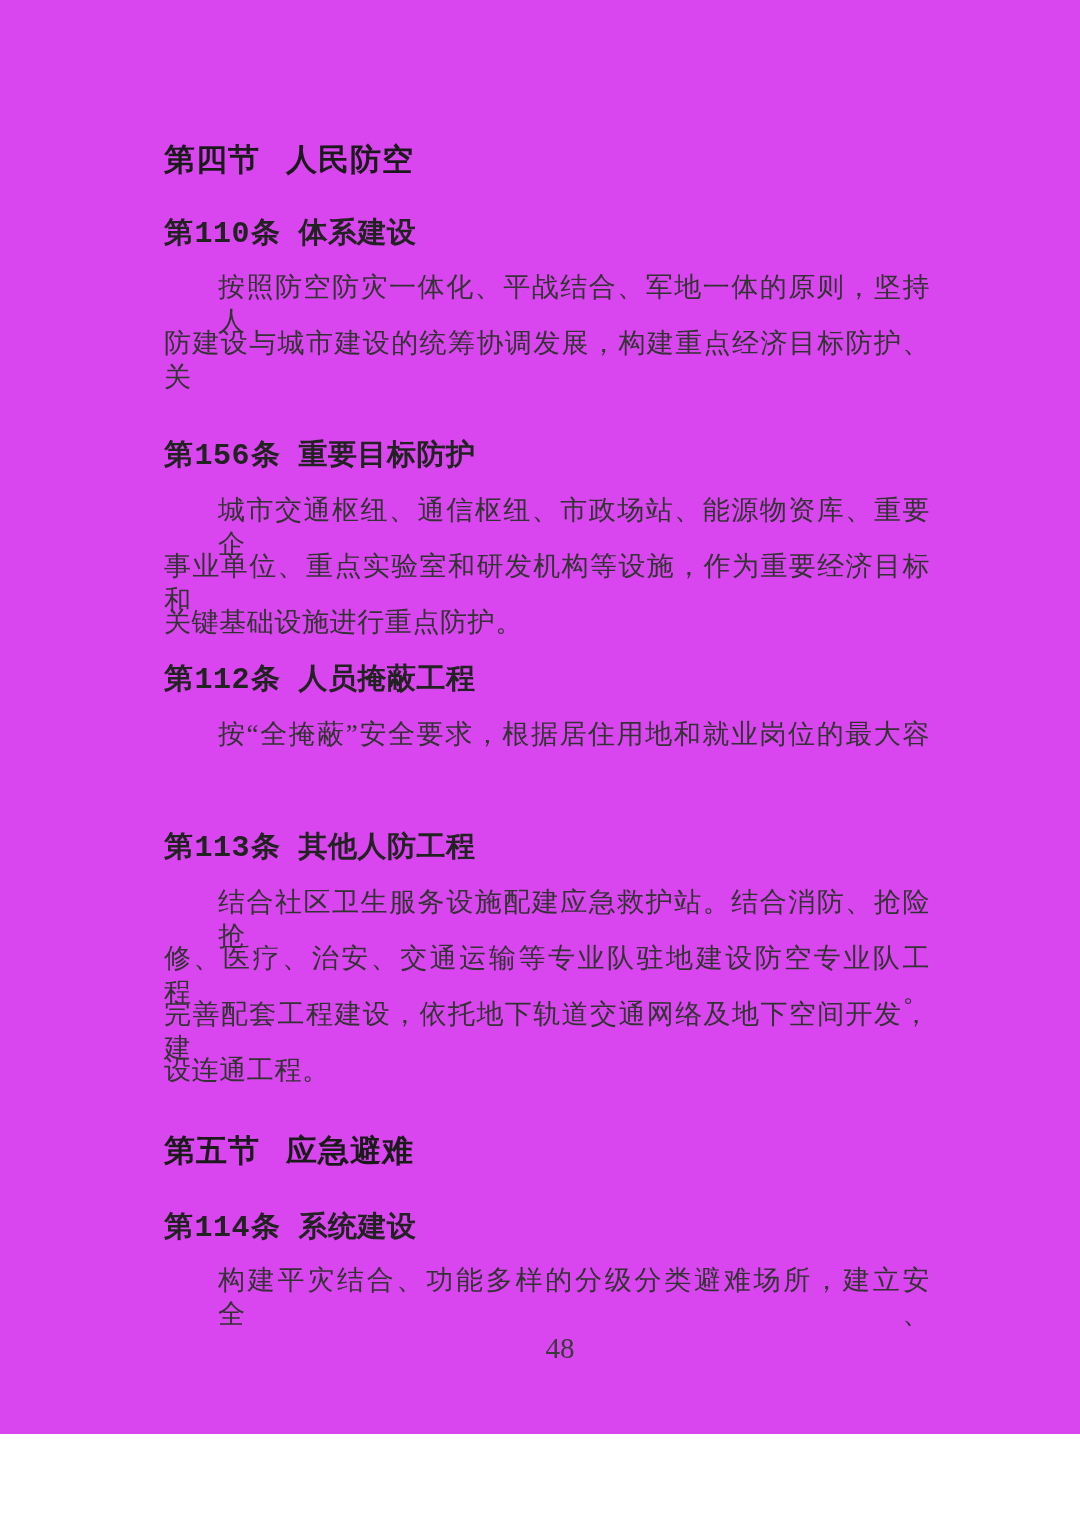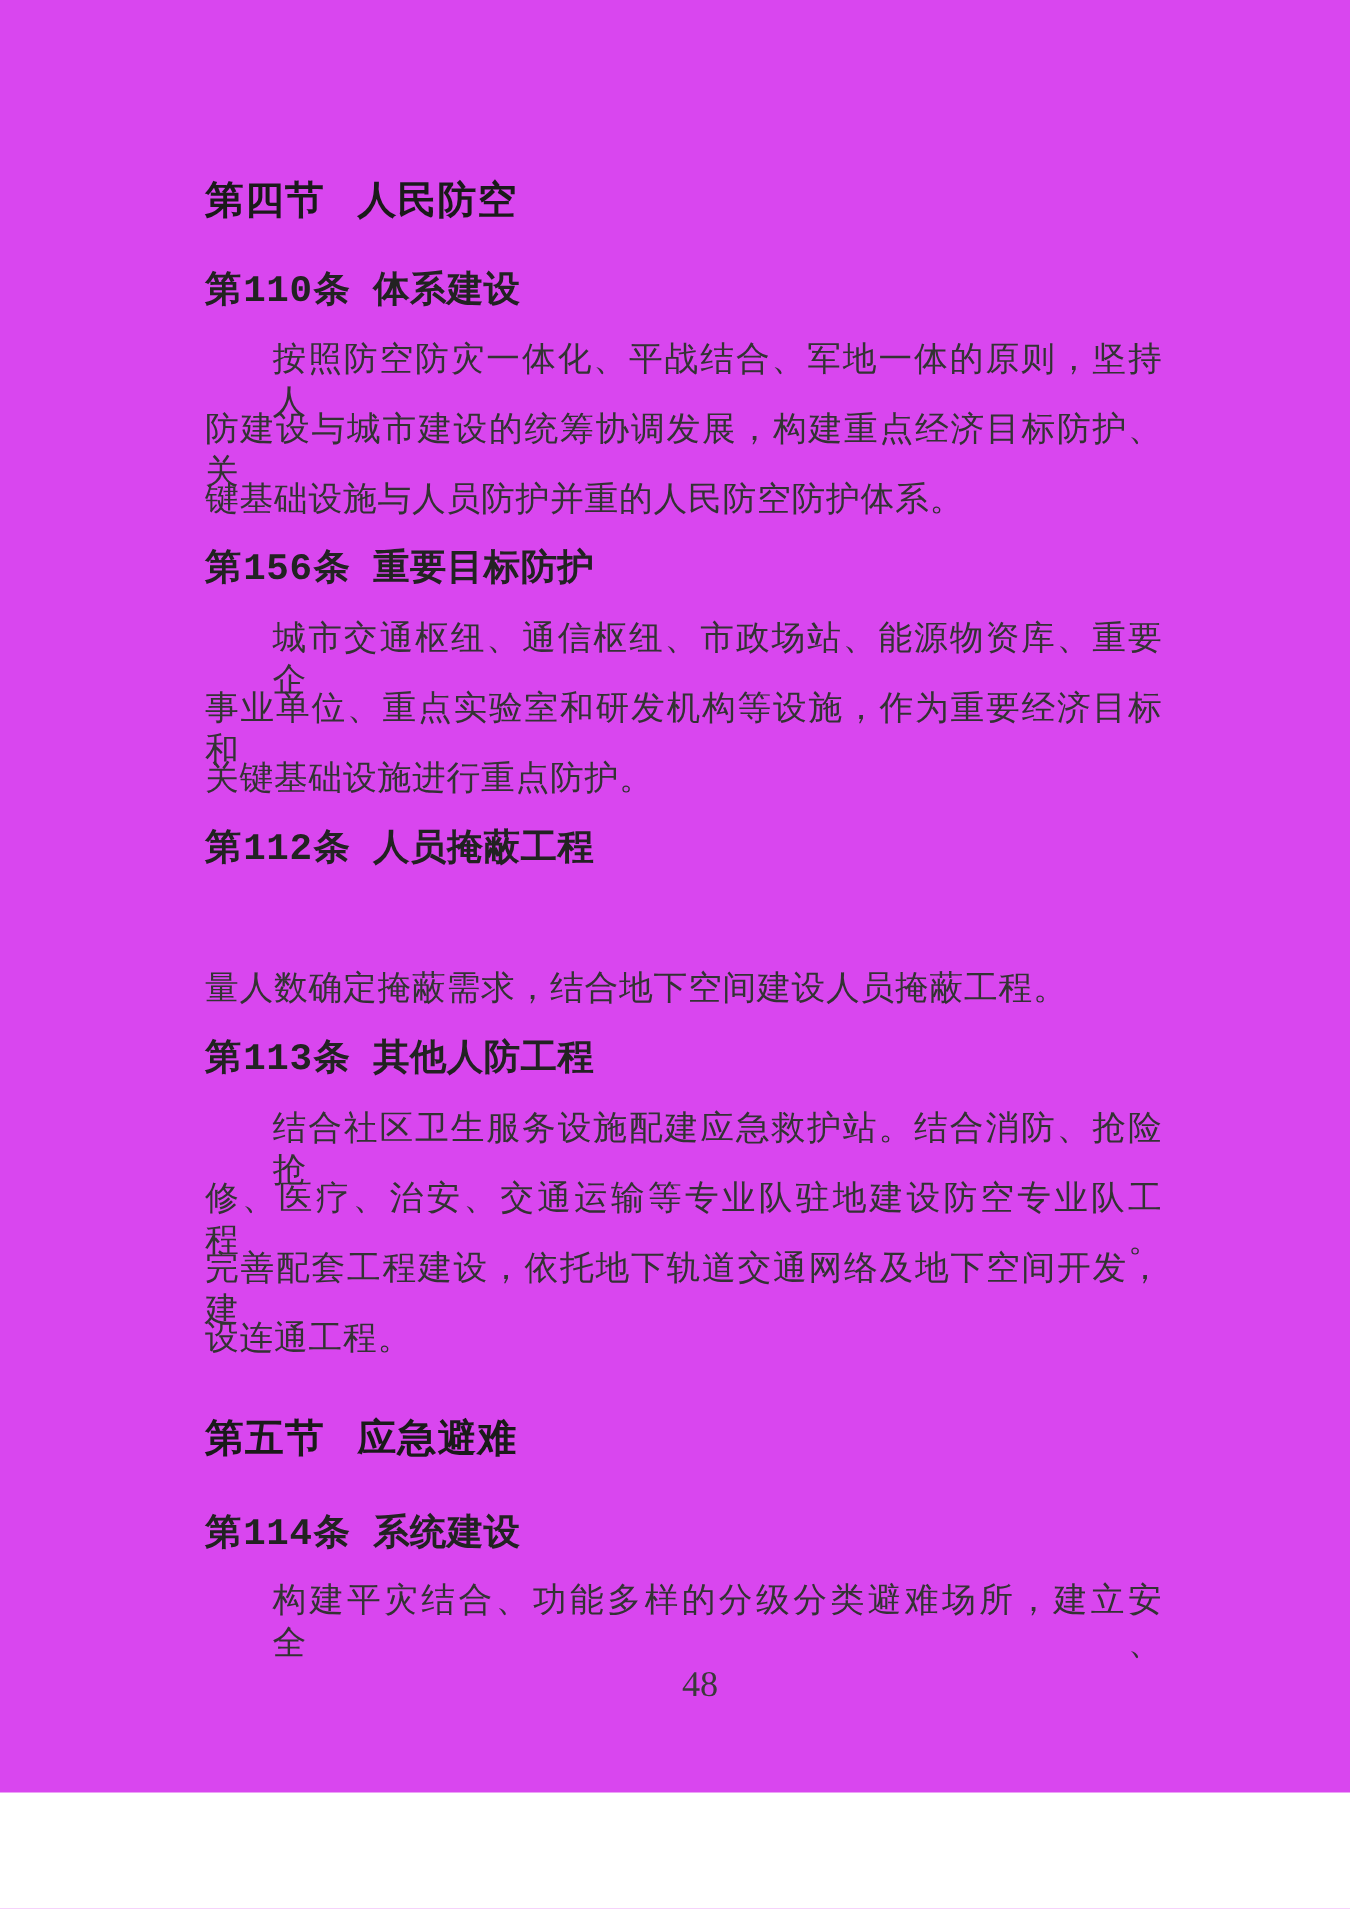--- a/index.html
+++ b/index.html
@@ -57,33 +57,32 @@
 
   <div class="h1" style="top:142px">
     <span>第四节</span><span class="ttl">人民防空</span>
   </div>
 
   <div class="h2" style="top:215px">
     <span>第</span><span class="num">110</span><span>条</span><span class="ttl">体系建设</span>
   </div>
   <div class="bl ind" style="top:270px">按照防空防灾一体化、平战结合、军地一体的原则，坚持人</div>
   <div class="bl" style="top:326px">防建设与城市建设的统筹协调发展，构建重点经济目标防护、关</div>
-  <div class="bl end" style="top:382px">键基础设施与人员防护并重的人民防空防护体系。</div>
 
   <div class="h2" style="top:437px">
     <span>第</span><span class="num">156</span><span>条</span><span class="ttl">重要目标防护</span>
   </div>
   <div class="bl ind" style="top:493px">城市交通枢纽、通信枢纽、市政场站、能源物资库、重要企</div>
   <div class="bl" style="top:549px">事业单位、重点实验室和研发机构等设施，作为重要经济目标和</div>
   <div class="bl end" style="top:605px">关键基础设施进行重点防护。</div>
 
   <div class="h2" style="top:661px">
     <span>第</span><span class="num">112</span><span>条</span><span class="ttl">人员掩蔽工程</span>
   </div>
-  <div class="bl end" style="top:773px">量人数确定掩蔽需求，结合地下空间建设人员掩蔽工程。</div>
+  <div class="bl ind" style="top:717px">按“全掩蔽”安全要求，根据居住用地和就业岗位的最大容</div>
 
   <div class="h2" style="top:829px">
     <span>第</span><span class="num">113</span><span>条</span><span class="ttl">其他人防工程</span>
   </div>
   <div class="bl ind" style="top:885px">结合社区卫生服务设施配建应急救护站。结合消防、抢险抢</div>
   <div class="bl" style="top:941px">修、医疗、治安、交通运输等专业队驻地建设防空专业队工程。</div>
   <div class="bl" style="top:997px">完善配套工程建设，依托地下轨道交通网络及地下空间开发，建</div>
   <div class="bl end" style="top:1053px">设连通工程。</div>
 
   <div class="h1" style="top:1133px">

